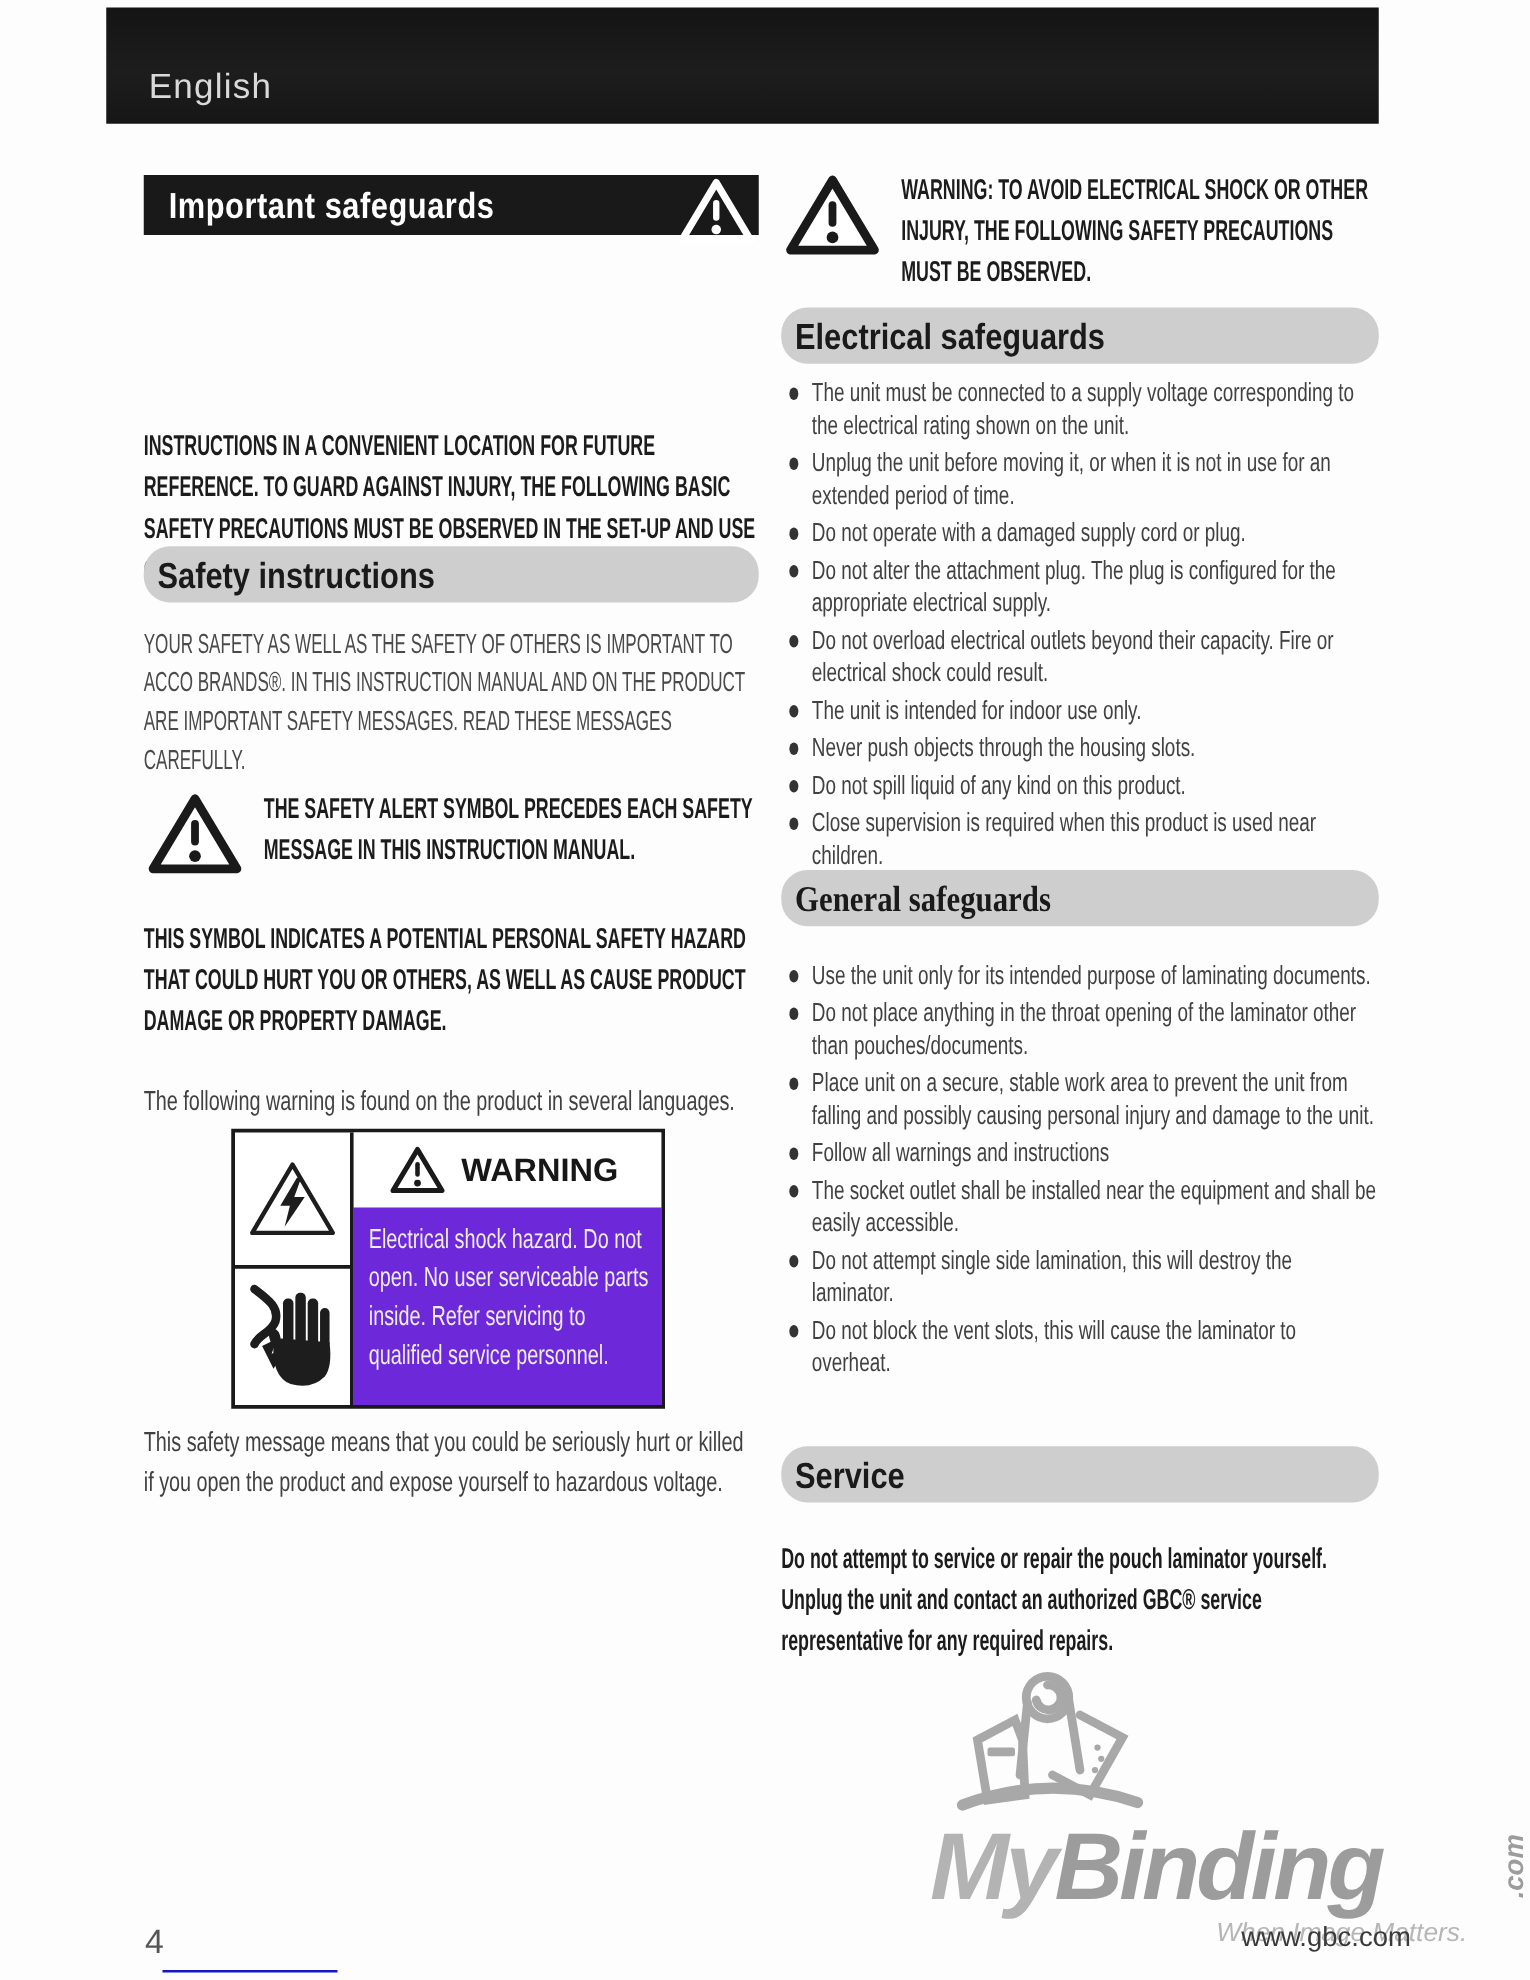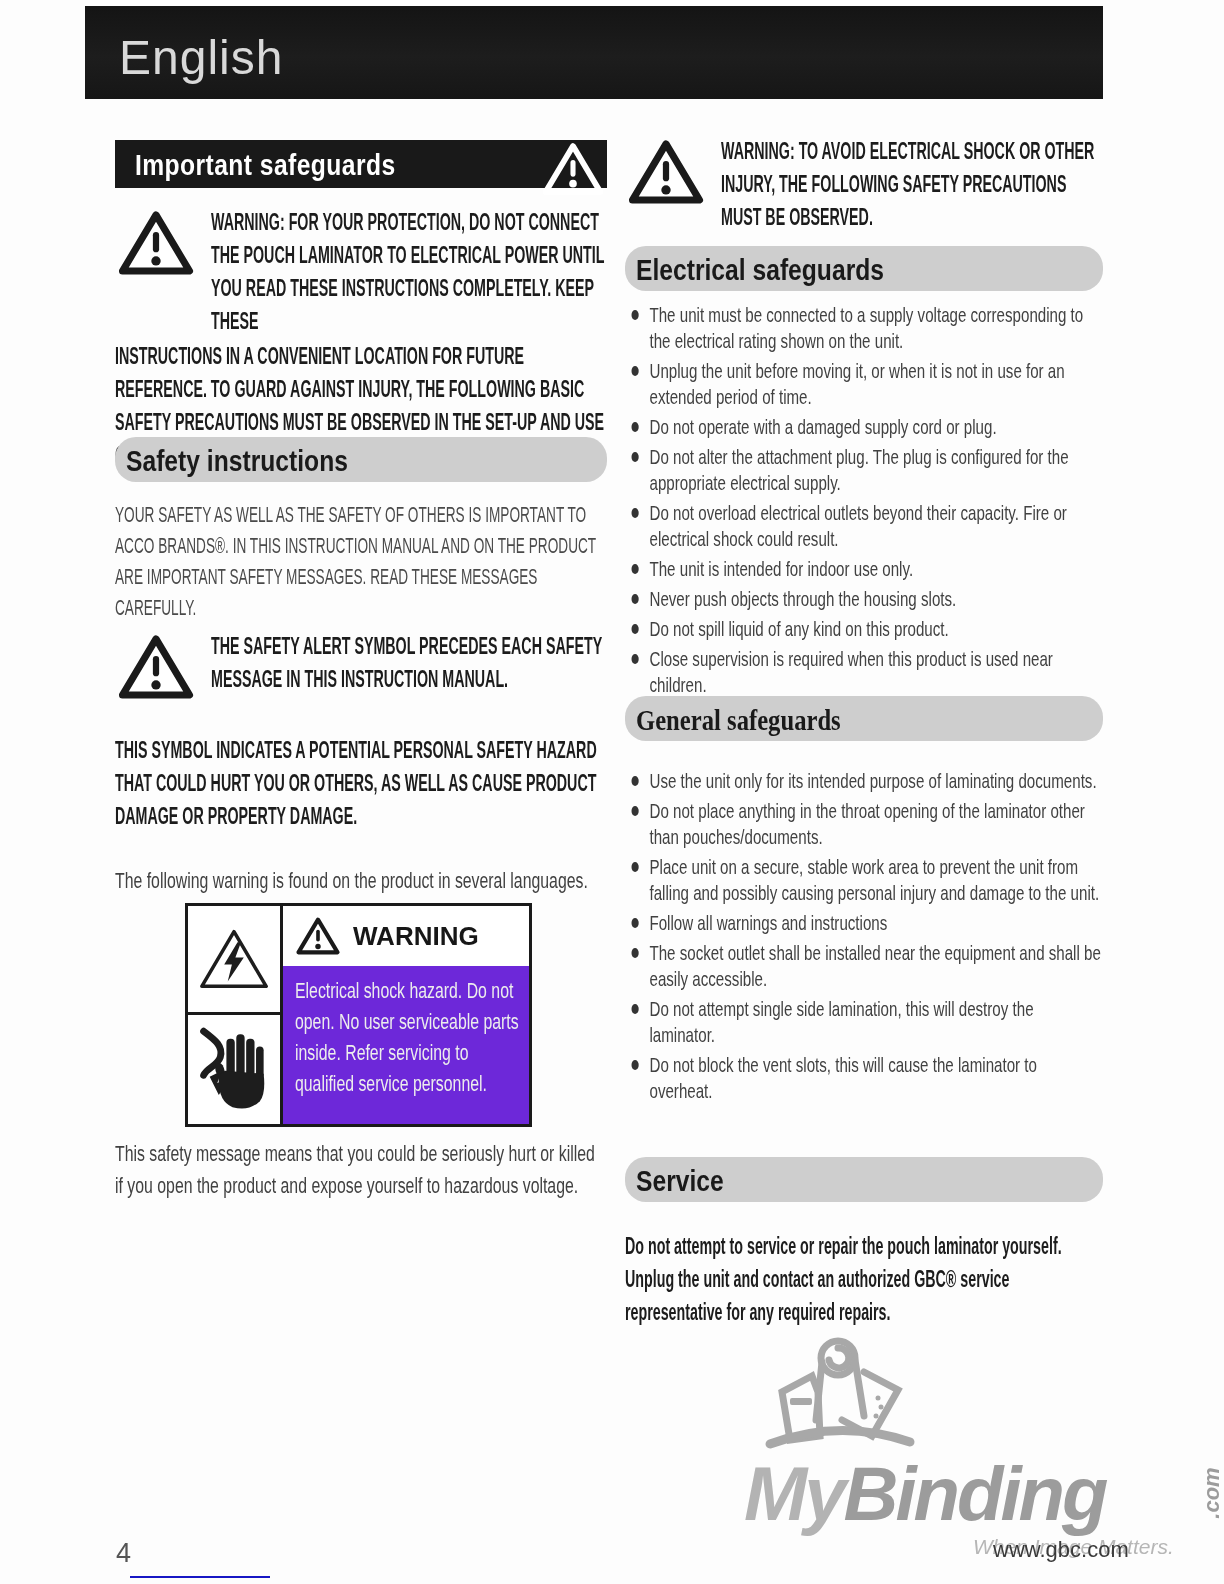--- a/index.html
+++ b/index.html
@@ -2,21 +2,21 @@
 <html><head>
 <meta charset="utf-8">
 <style>
   html,body{margin:0;padding:0;background:#fff;}
   .page{position:relative;width:1224px;height:1584px;background:#fdfdfd;overflow:hidden;
         font-family:"Liberation Sans", sans-serif;color:#3f3f3f;}
 
   
   .banner{position:absolute;left:85px;top:6px;width:1018px;height:93px;
           background:linear-gradient(180deg,#141414 0%,#1d1d1d 55%,#161616 100%);}
-  .banner .lang{position:absolute;left:34px;bottom:14px;font-size:48px;color:#d9d9d9;
+  .banner .lang{position:absolute;left:34px;bottom:14px;font-size:28px;color:#d9d9d9;
                 letter-spacing:1px;font-weight:400;}
 
   
   .col-left{position:absolute;left:115px;top:0;width:492px;height:1300px;}
   .col-right{position:absolute;left:625px;top:0;width:478px;height:1340px;}
   .abs{position:absolute;left:0;right:0;}
 
   
   .cond {display:block;transform:scaleX(0.72);transform-origin:0 0;width:138.9%;}
   .condc{display:block;transform:scaleX(0.62);transform-origin:0 0;width:161.3%;}
@@ -49,21 +49,21 @@
   ul.bullets li::before{content:'';position:absolute;left:9px;top:8px;width:10px;height:10px;
                 border-radius:50%;background:#333;}
 
   
   .label-box{position:absolute;top:903px;left:70px;width:347px;height:224px;
              border:3px solid #1a1a1a;background:#fff;display:flex;box-sizing:border-box;}
   .label-left{width:92px;border-right:3px solid #1a1a1a;display:flex;flex-direction:column;flex:none;}
   .cell-top{height:106px;border-bottom:3px solid #1a1a1a;display:flex;align-items:center;justify-content:center;}
   .cell-bottom{flex:1;display:flex;align-items:center;justify-content:center;}
   .label-right{flex:1;display:flex;flex-direction:column;min-width:0;}
-  .label-head{height:60px;background:#fff;display:flex;align-items:center;padding-left:12px;gap:12px;}
+  .label-head{height:60px;background:#fff;display:flex;align-items:center;padding-left:28px;gap:12px;}
   .label-head .t{font-size:26px;font-weight:bold;color:#171717;}
   .label-body{flex:1;background:#6d28d9;color:#ededed;padding:9px 0 0 12px;}
   .label-body p{font-size:22px;line-height:31px;}
 
   
   .pgnum{position:absolute;left:116px;top:1538px;font-size:27px;color:#555;}
   .pgline{position:absolute;left:130px;top:1576px;width:140px;height:2px;background:#1717c4;cursor:pointer;}
   .siteurl{position:absolute;left:993px;top:1537px;font-size:22px;color:#3a3a3a;}
 
   
@@ -90,30 +90,20 @@
 
     <div class="hdr-black abs" style="top:140px;padding-left:20px;">
       <span class="t condh">Important safeguards</span>
       <svg class="tri" viewBox="0 0 100 88">
         <path d="M50 8 L93 80 H7 Z" fill="none" stroke="#ffffff" stroke-width="9" stroke-linejoin="round"></path>
         <rect x="46" y="30" width="8" height="26" rx="4" fill="#ffffff"></rect>
         <circle cx="50" cy="67" r="6" fill="#ffffff"></circle>
       </svg>
     </div>
 
-    <div class="abs warnblock" style="top:206px;">
-      <svg class="wicon" viewBox="0 0 100 88">
-        <path d="M50 8 L93 80 H7 Z" fill="#ffffff" stroke="#1a1a1a" stroke-width="9" stroke-linejoin="round"></path>
-        <rect x="46" y="30" width="8" height="26" rx="4" fill="#1a1a1a"></rect>
-        <circle cx="50" cy="67" r="6" fill="#1a1a1a"></circle>
-      </svg>
-      <div class="txt">
-        <p class="bold-txt condc">WARNING: FOR YOUR PROTECTION, DO NOT CONNECT THE POUCH LAMINATOR TO ELECTRICAL POWER UNTIL YOU READ THESE INSTRUCTIONS COMPLETELY. KEEP THESE</p>
-      </div>
-    </div>
     <p class="abs bold-txt condc" style="top:340px;">INSTRUCTIONS IN A CONVENIENT LOCATION FOR FUTURE REFERENCE. TO GUARD AGAINST INJURY, THE FOLLOWING BASIC SAFETY PRECAUTIONS MUST BE OBSERVED IN THE SET-UP AND USE OF THIS PRODUCT.</p>
 
     <div class="hdr-gray abs" style="top:437px;">
       <span class="t condh">Safety instructions</span>
     </div>
 
     <p class="abs caps-txt condc" style="top:499px;">YOUR SAFETY AS WELL AS THE SAFETY OF OTHERS IS IMPORTANT TO ACCO BRANDS®. IN THIS INSTRUCTION MANUAL AND ON THE PRODUCT ARE IMPORTANT SAFETY MESSAGES. READ THESE MESSAGES CAREFULLY.</p>
 
     <div class="abs warnblock" style="top:630px;">
       <svg class="wicon" viewBox="0 0 100 88">

